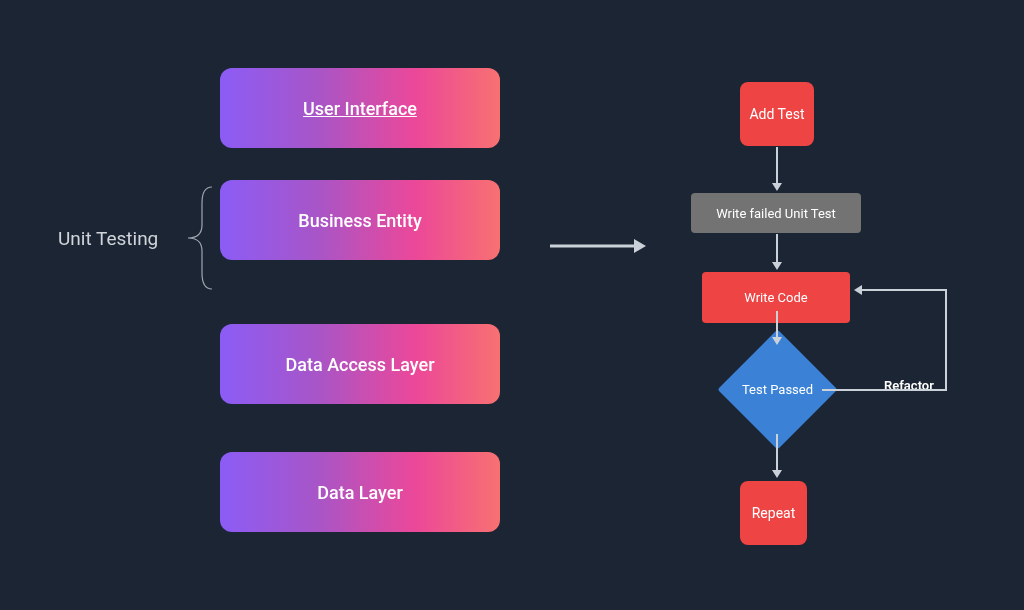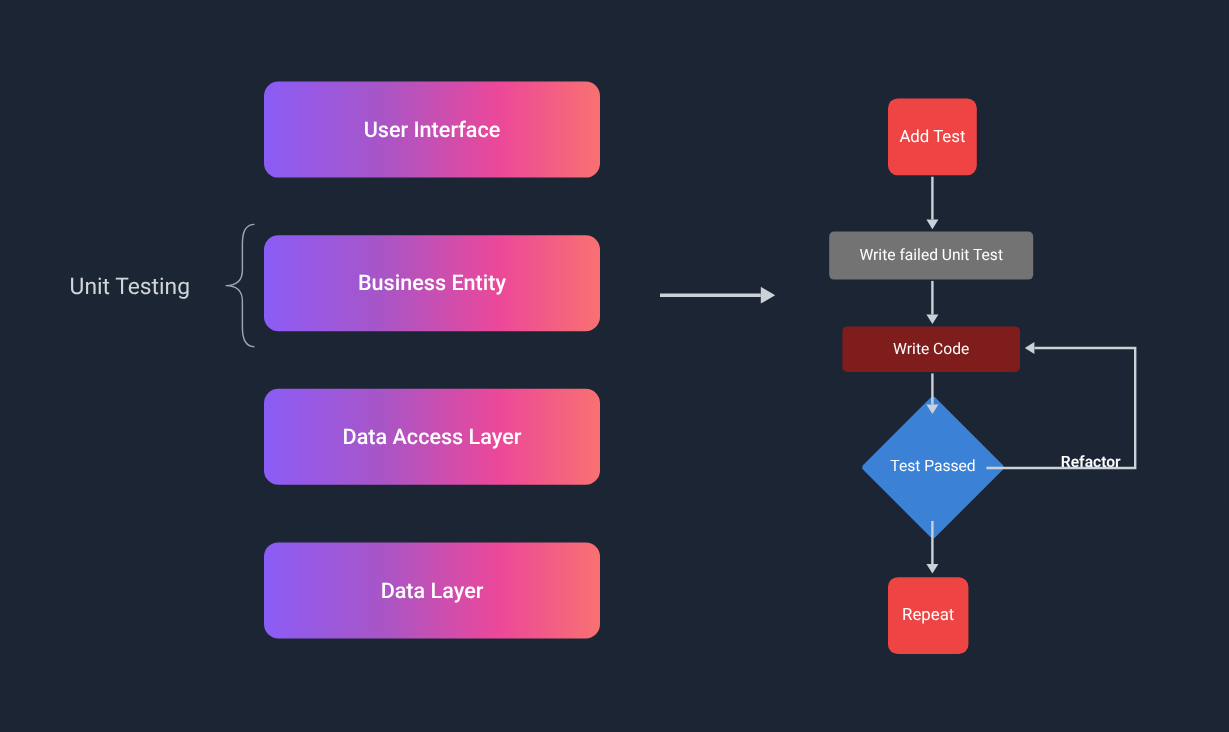--- a/index.html
+++ b/index.html
@@ -66,24 +66,24 @@
     }
     .flow-box.write-failed {
       width: 170px;
       height: 40px;
       left: 691px;
       top: 193px;
       background: #737373;
     }
     .flow-box.write-code {
       width: 148px;
-      height: 38px;
+      height: 51px;
       left: 702px;
       top: 272px;
-      background: #7f1d1d;
+      background: #ef4444;
     }
     .flow-diamond {
       position: absolute;
       left: 735px;
       top: 347px;
       width: 85px;
       height: 85px;
     }
     .flow-diamond-shape {
       width: 100%;
@@ -121,24 +121,24 @@
       padding-left: 18px;
     }
     .flow-arrow {
       position: absolute;
       pointer-events: none;
     }
   </style>
 </head>
 <body>
 
-<div class="layer-box" style="left:220px; top:68px;">
+<div class="layer-box" style="left:220px; top:68px;text-decoration:underline;">
   <span>User Interface</span>
 </div>
-<div class="layer-box" style="left:220px; top:196px;">
+<div class="layer-box" style="left:220px; top:180px;">
   <span>Business Entity</span>
 </div>
 <div class="layer-box" style="left:220px; top:324px;">
   <span>Data Access Layer</span>
 </div>
 <div class="layer-box" style="left:220px; top:452px;align-items:center;">
   <span>Data Layer</span>
 </div>
 
 <div class="unit-testing-label">Unit Testing</div>

